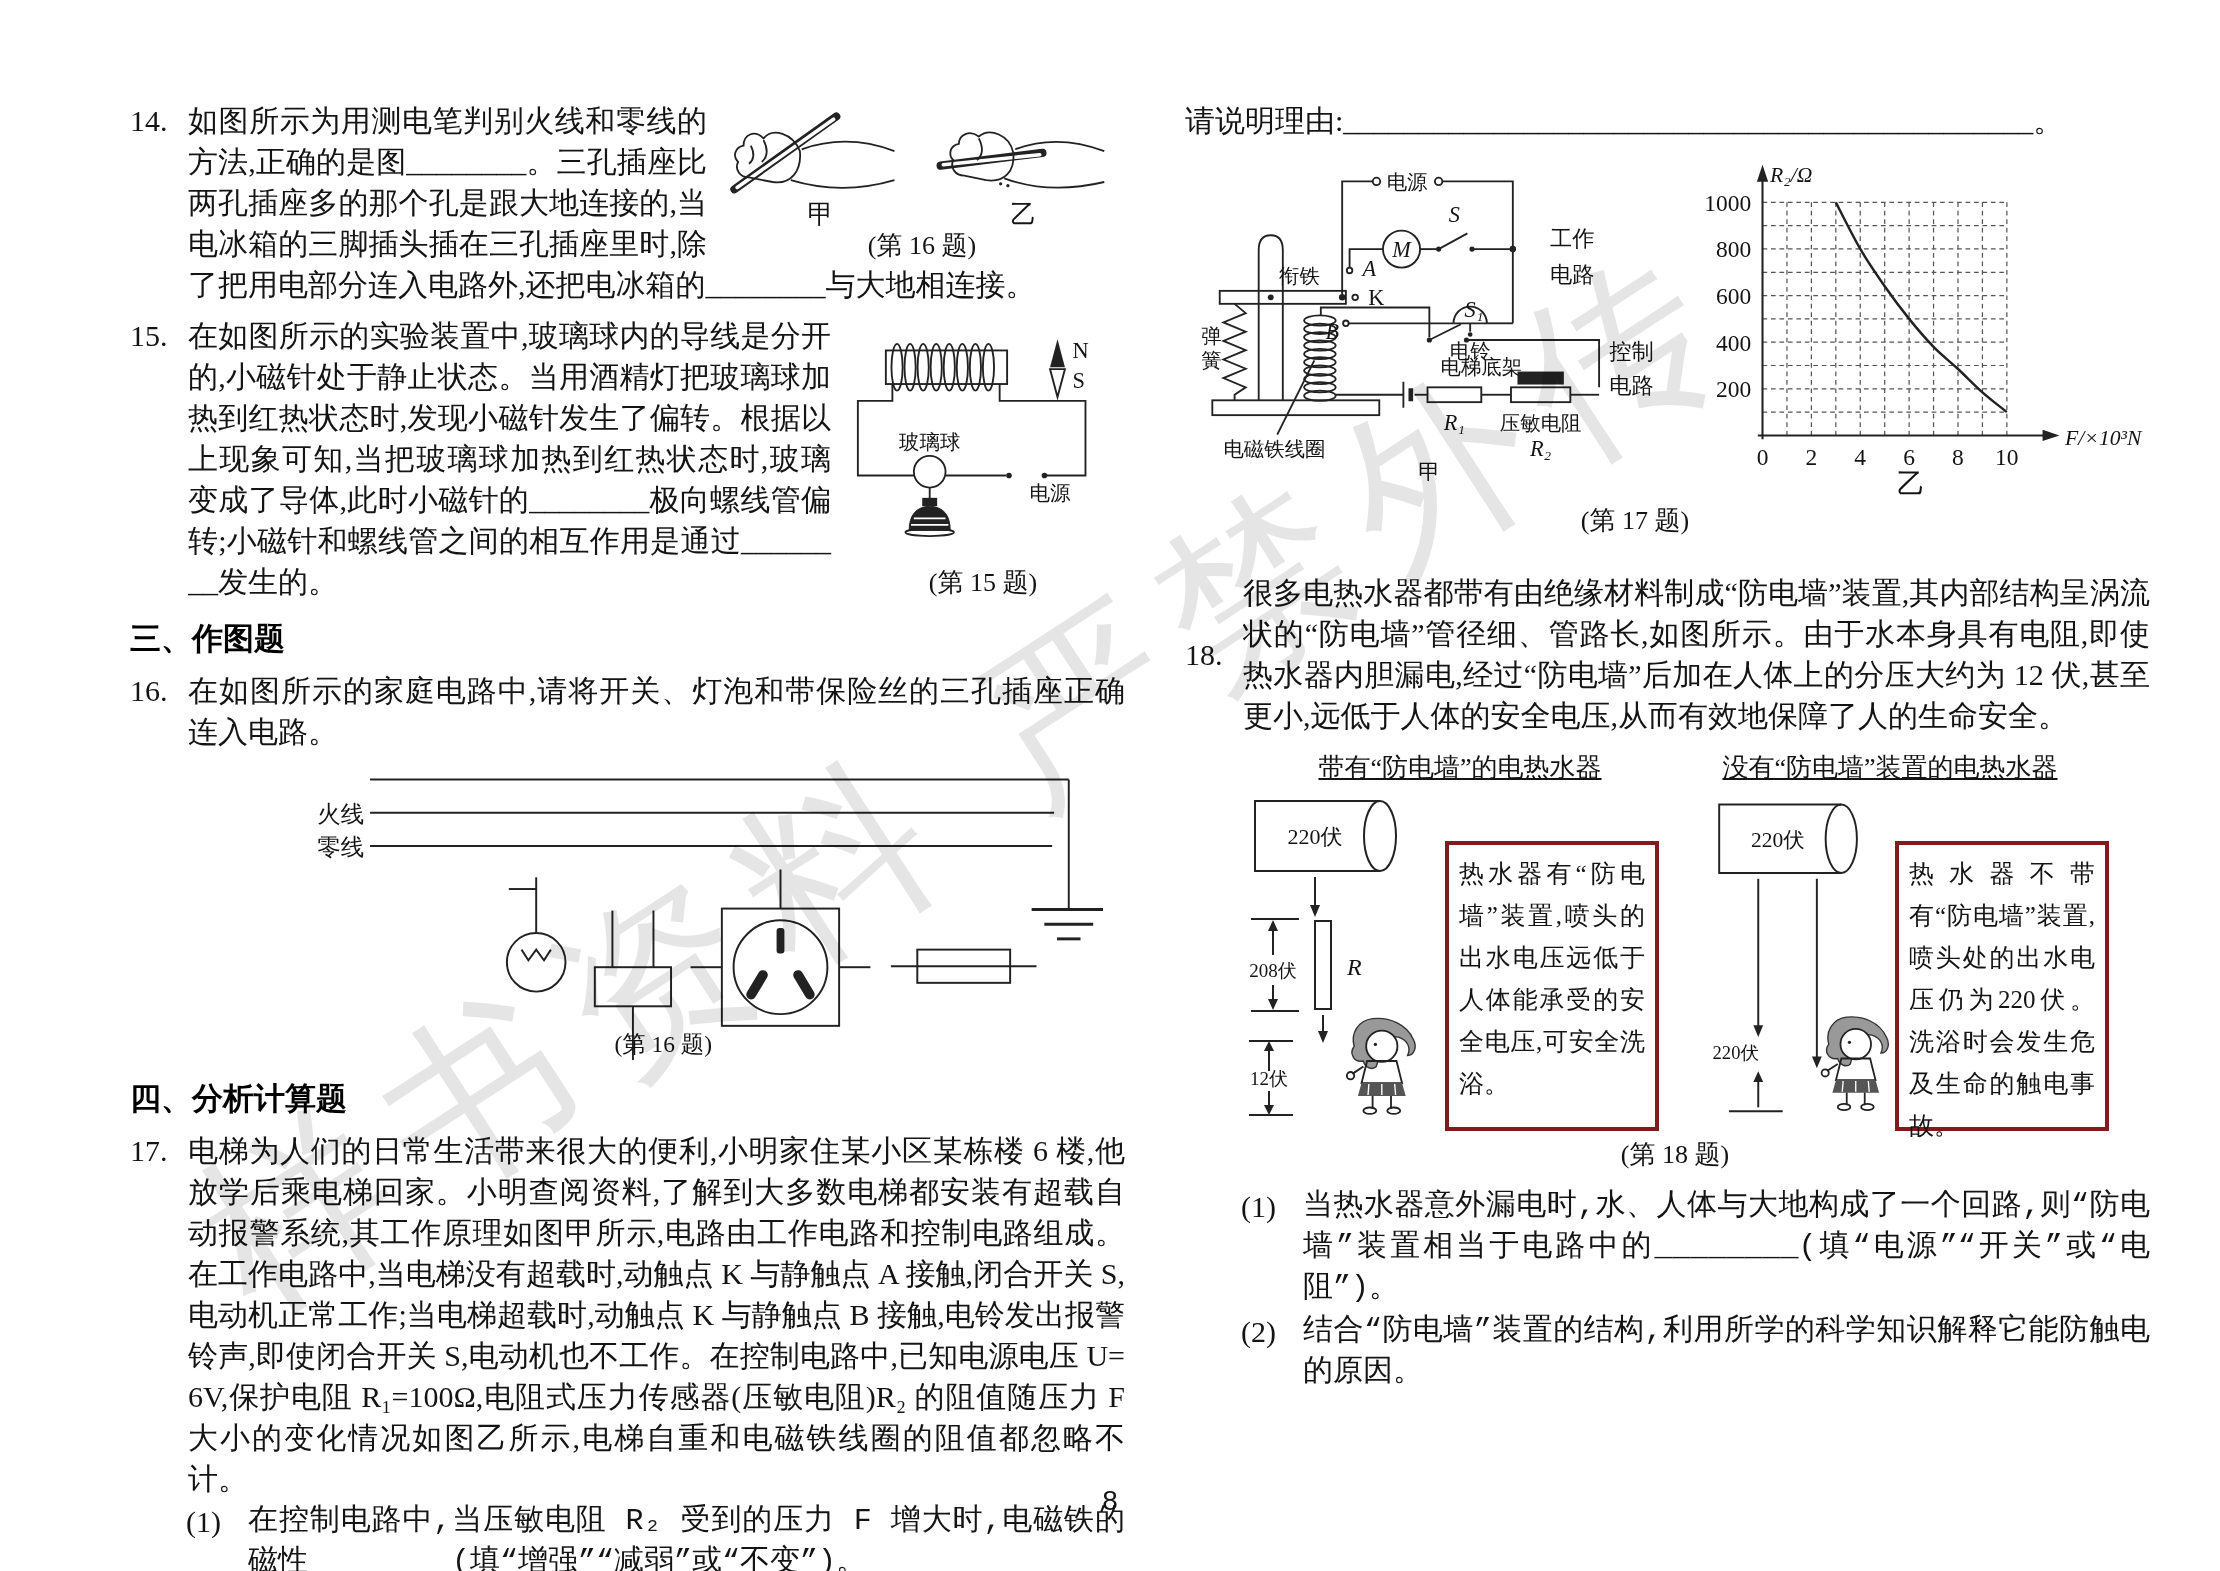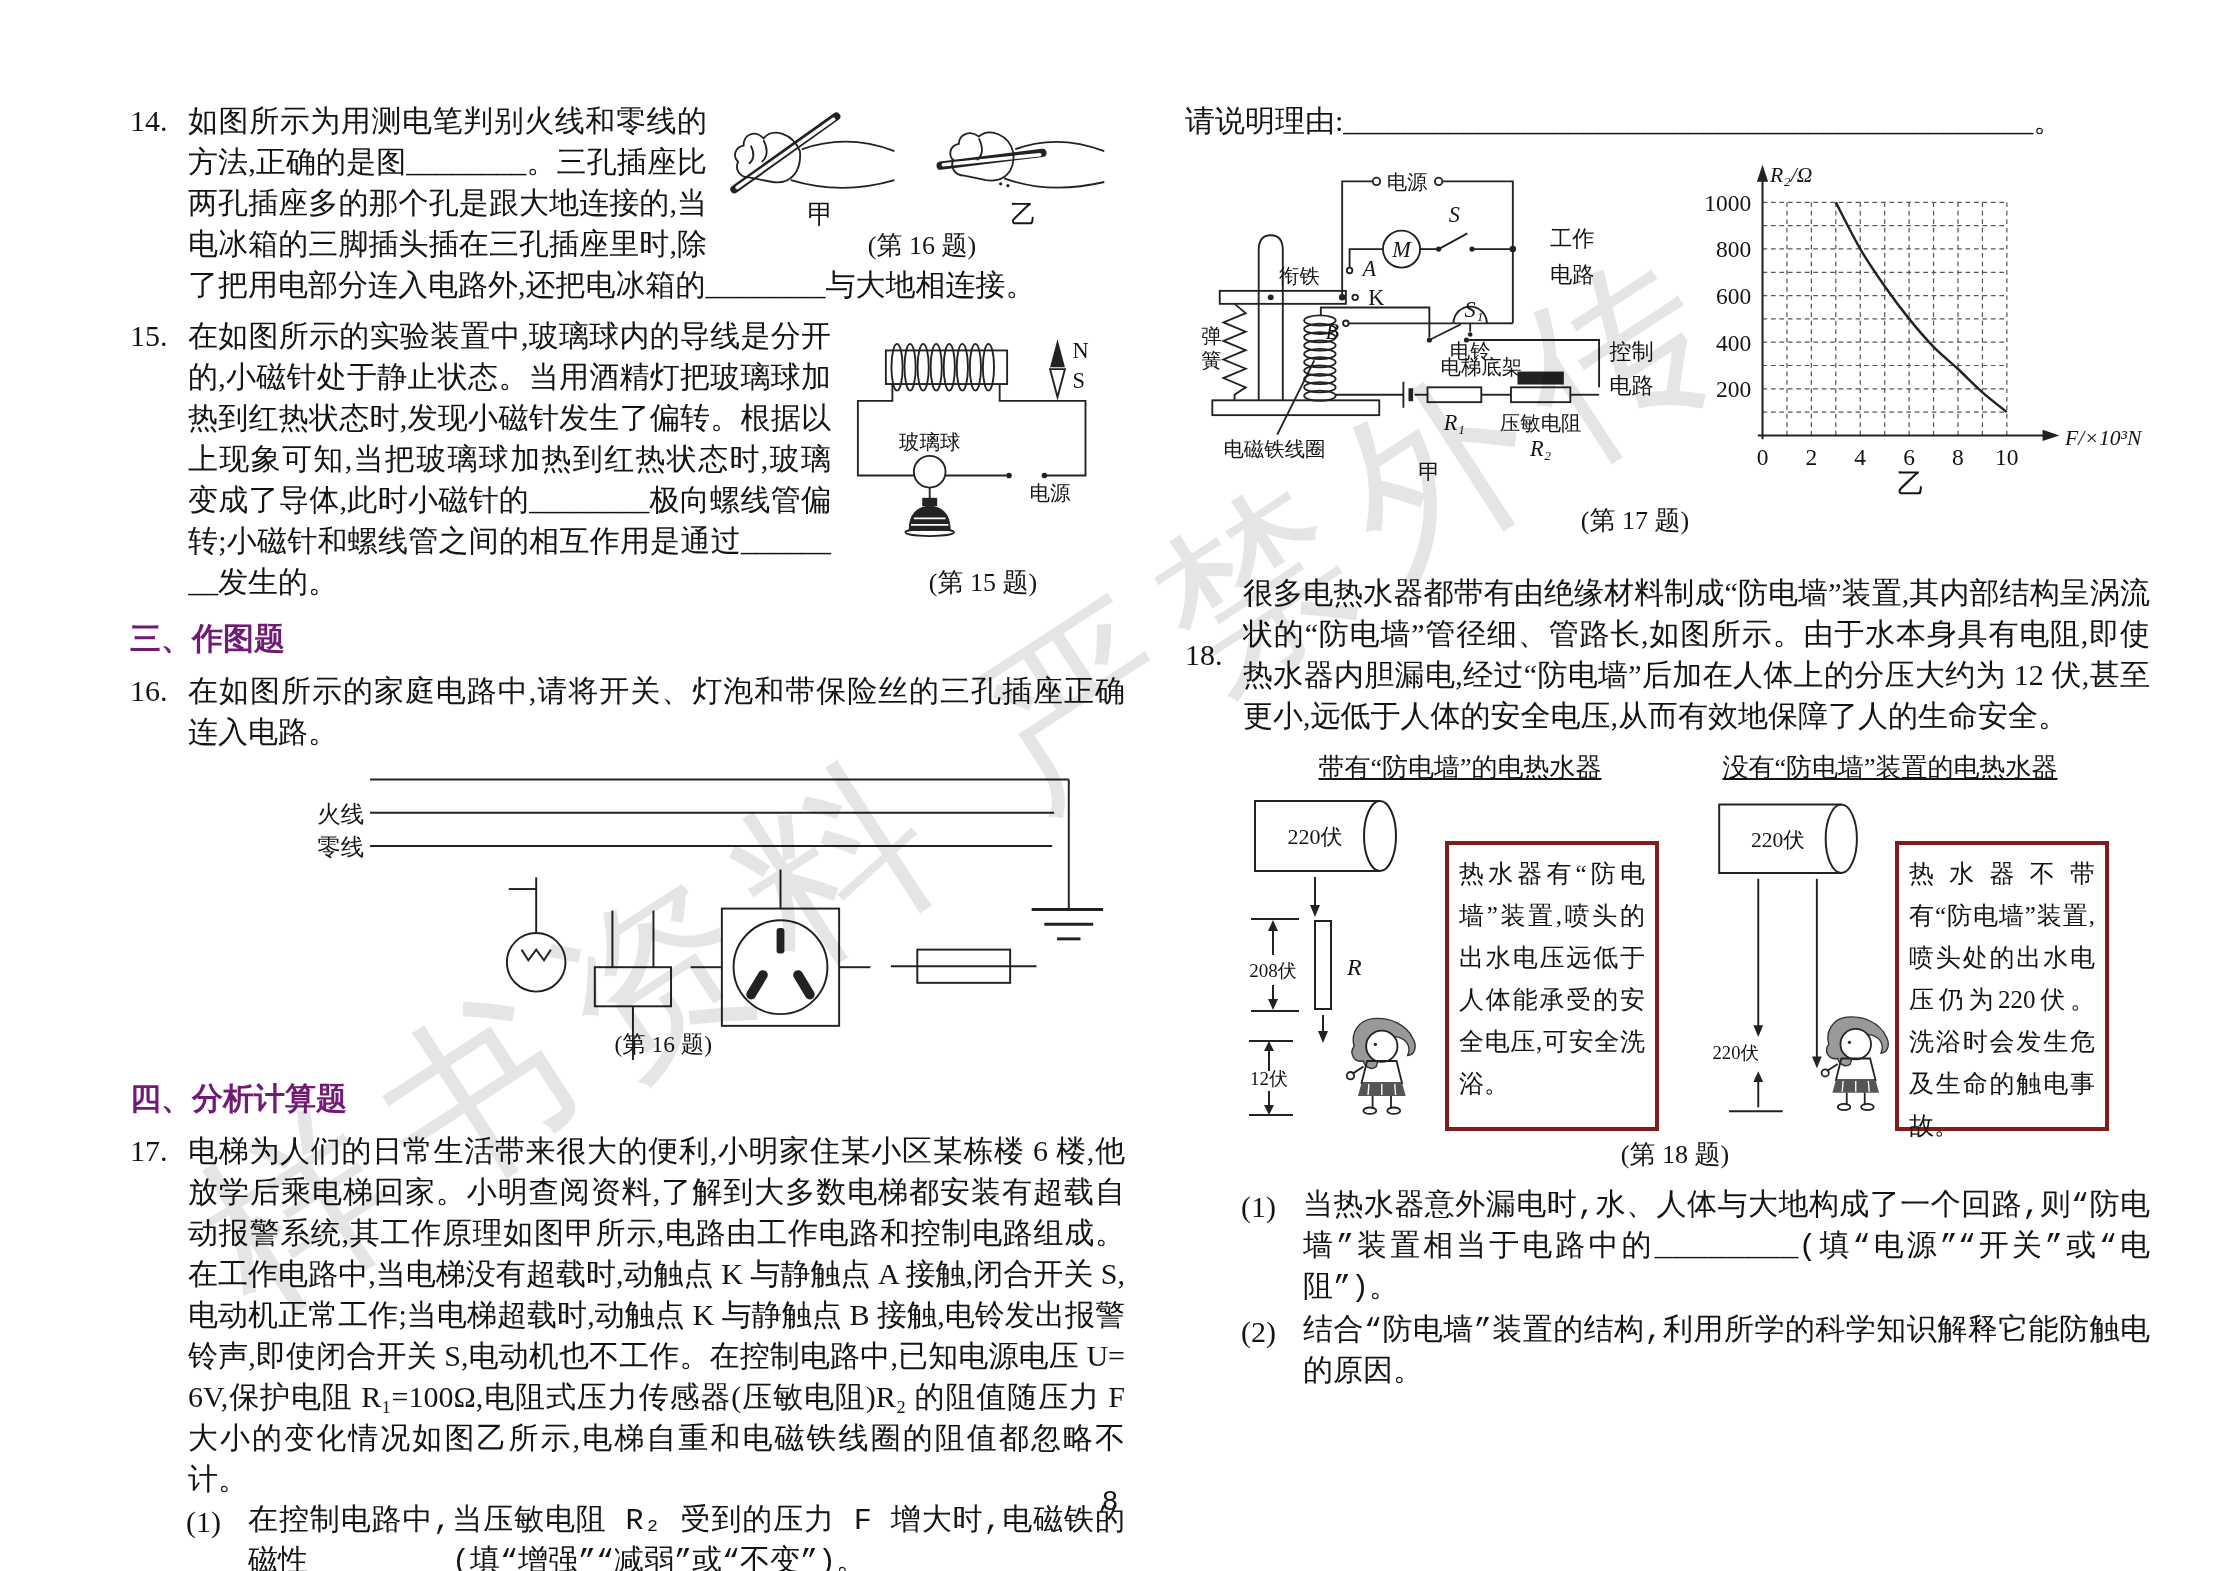--- a/index.html
+++ b/index.html
@@ -10,21 +10,21 @@
        font-family:"Liberation Sans","DejaVu Sans",sans-serif;font-size:185px;letter-spacing:28px;
        color:rgba(0,0,0,0.10);white-space:nowrap;z-index:10;pointer-events:none;}
   .col{position:absolute;top:100px;}
   .col.left{left:130px;width:995px;}
   .col.right{left:1185px;width:965px;}
   .q{display:flex;align-items:flex-start;}
   .qnum{width:58px;flex:none;font-size:30px;line-height:41px;}
   .qbody{flex:1;overflow:hidden;}
   .qtext{font-size:30px;line-height:41px;text-align:justify;word-break:break-all;display:block;}
   .sec{font-family:"Liberation Sans","DejaVu Sans",sans-serif;font-weight:bold;font-size:31px;
-       color:#701a75;margin:16px 0 10px 0;}
+       color:#000000;margin:16px 0 10px 0;}
   .sub{display:flex;margin-left:56px;margin-top:2px;}
   .subnum{width:62px;flex:none;font-size:30px;line-height:41px;}
   .subtext{flex:1;font-size:30px;line-height:41px;text-align:justify;word-break:break-all;font-family:Liberation Mono, monospace;}
   .fig-caption{font-size:26px;text-align:center;}
   
   .fig14{float:right;width:406px;margin:2px 0 0 12px;}
   .hands{display:flex;gap:18px;}
   .hand-labels{display:flex;font-size:26px;line-height:26px;}
   .hand-labels span{width:50%;text-align:center;}
   

